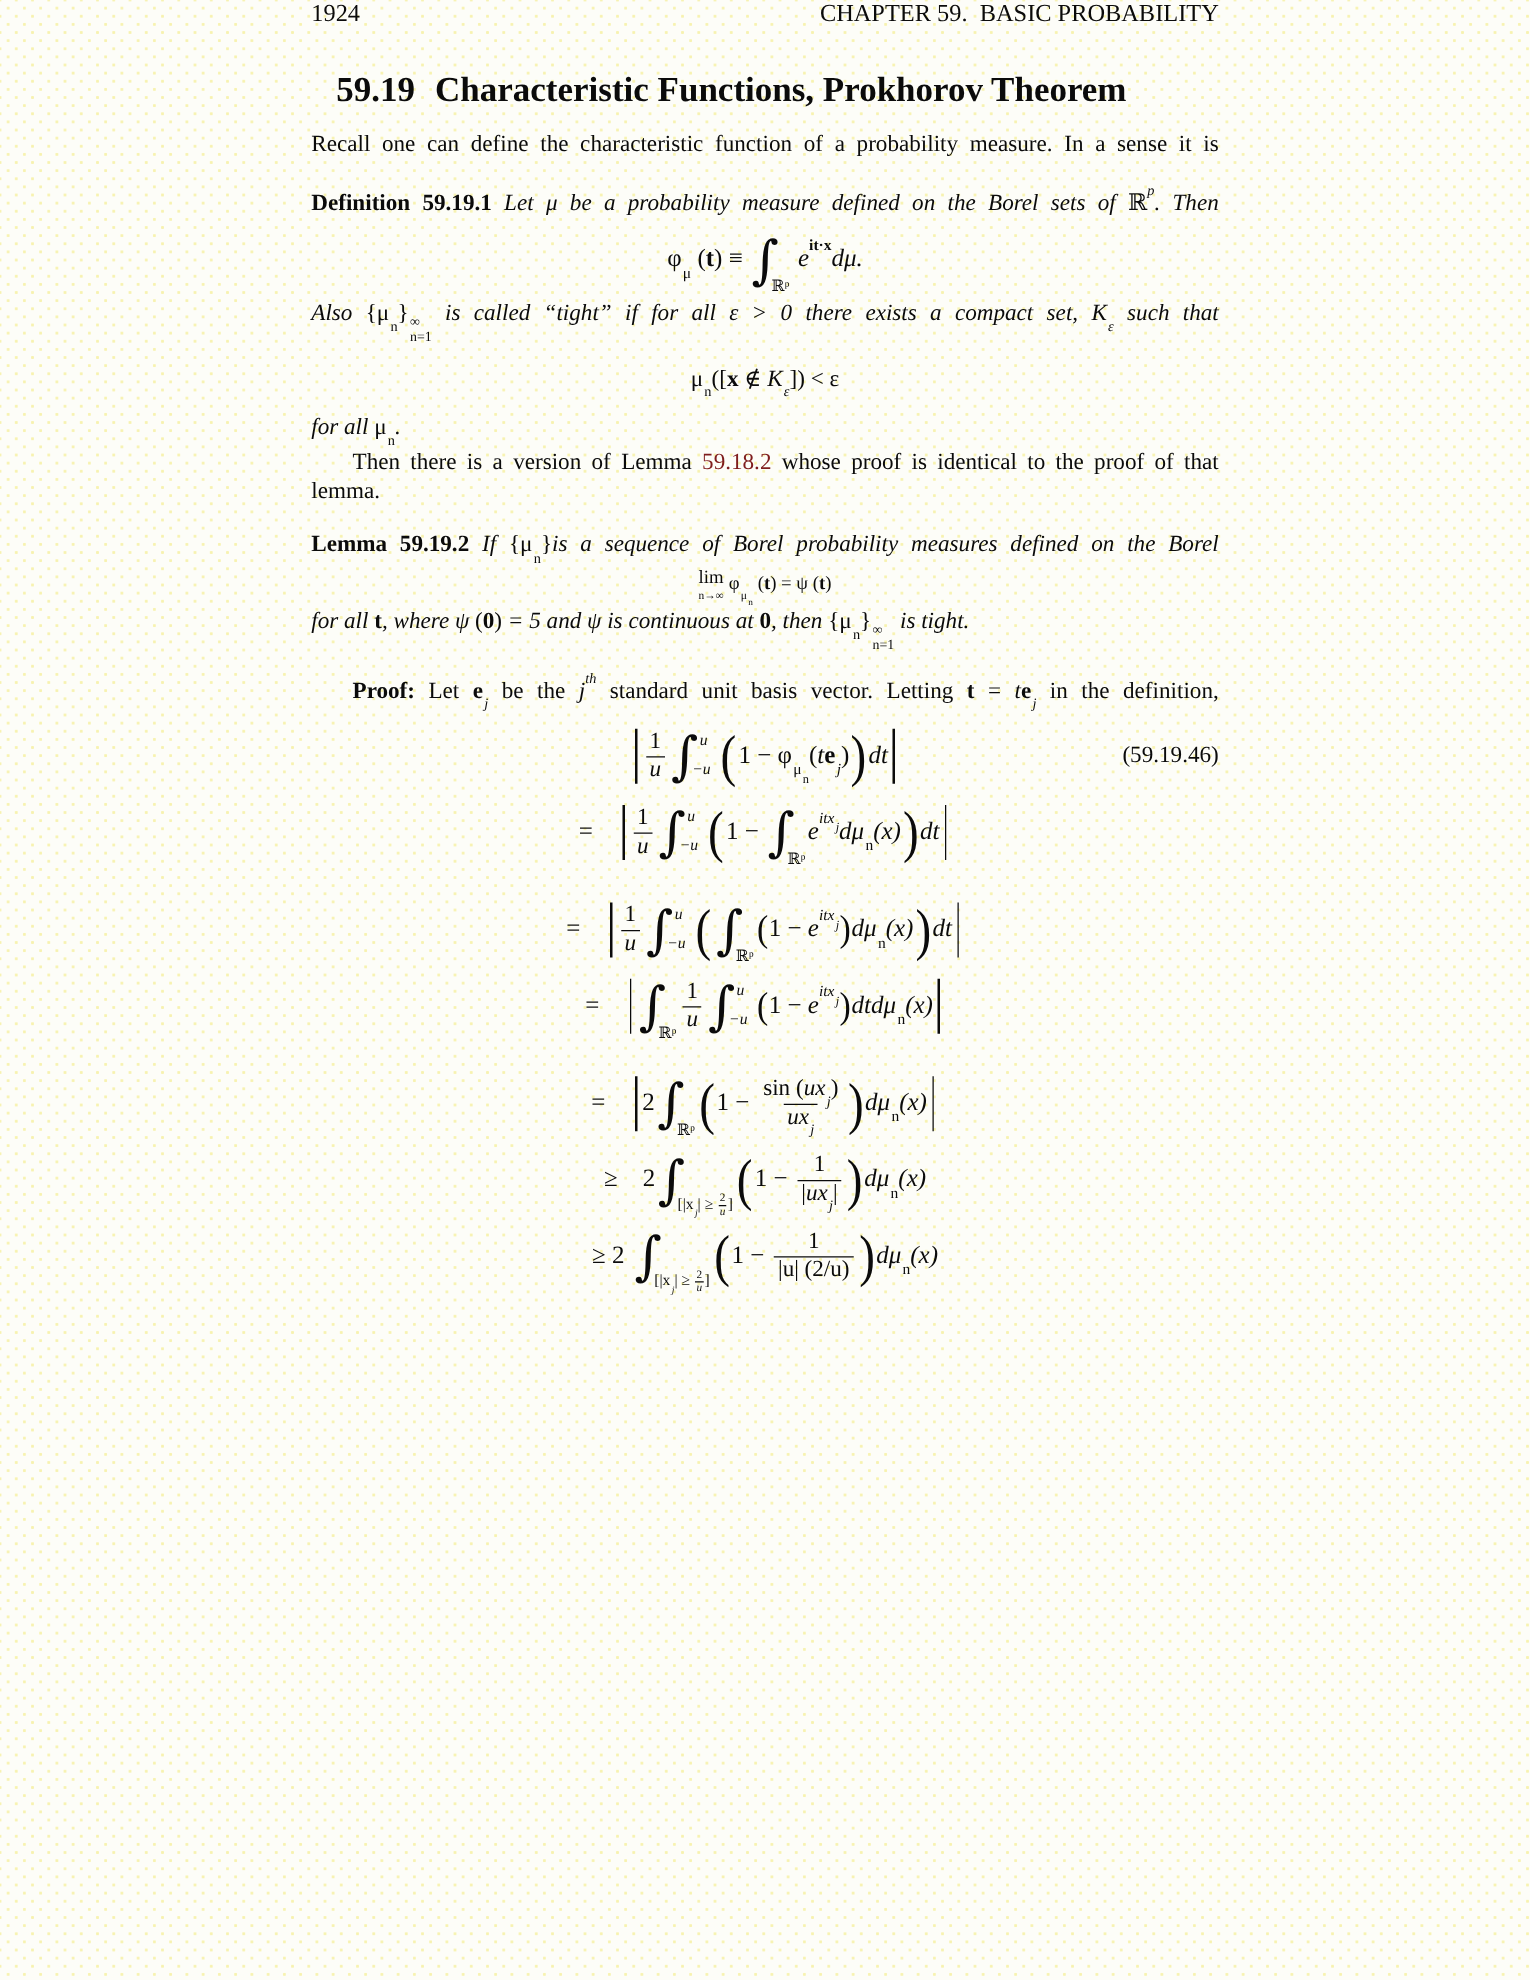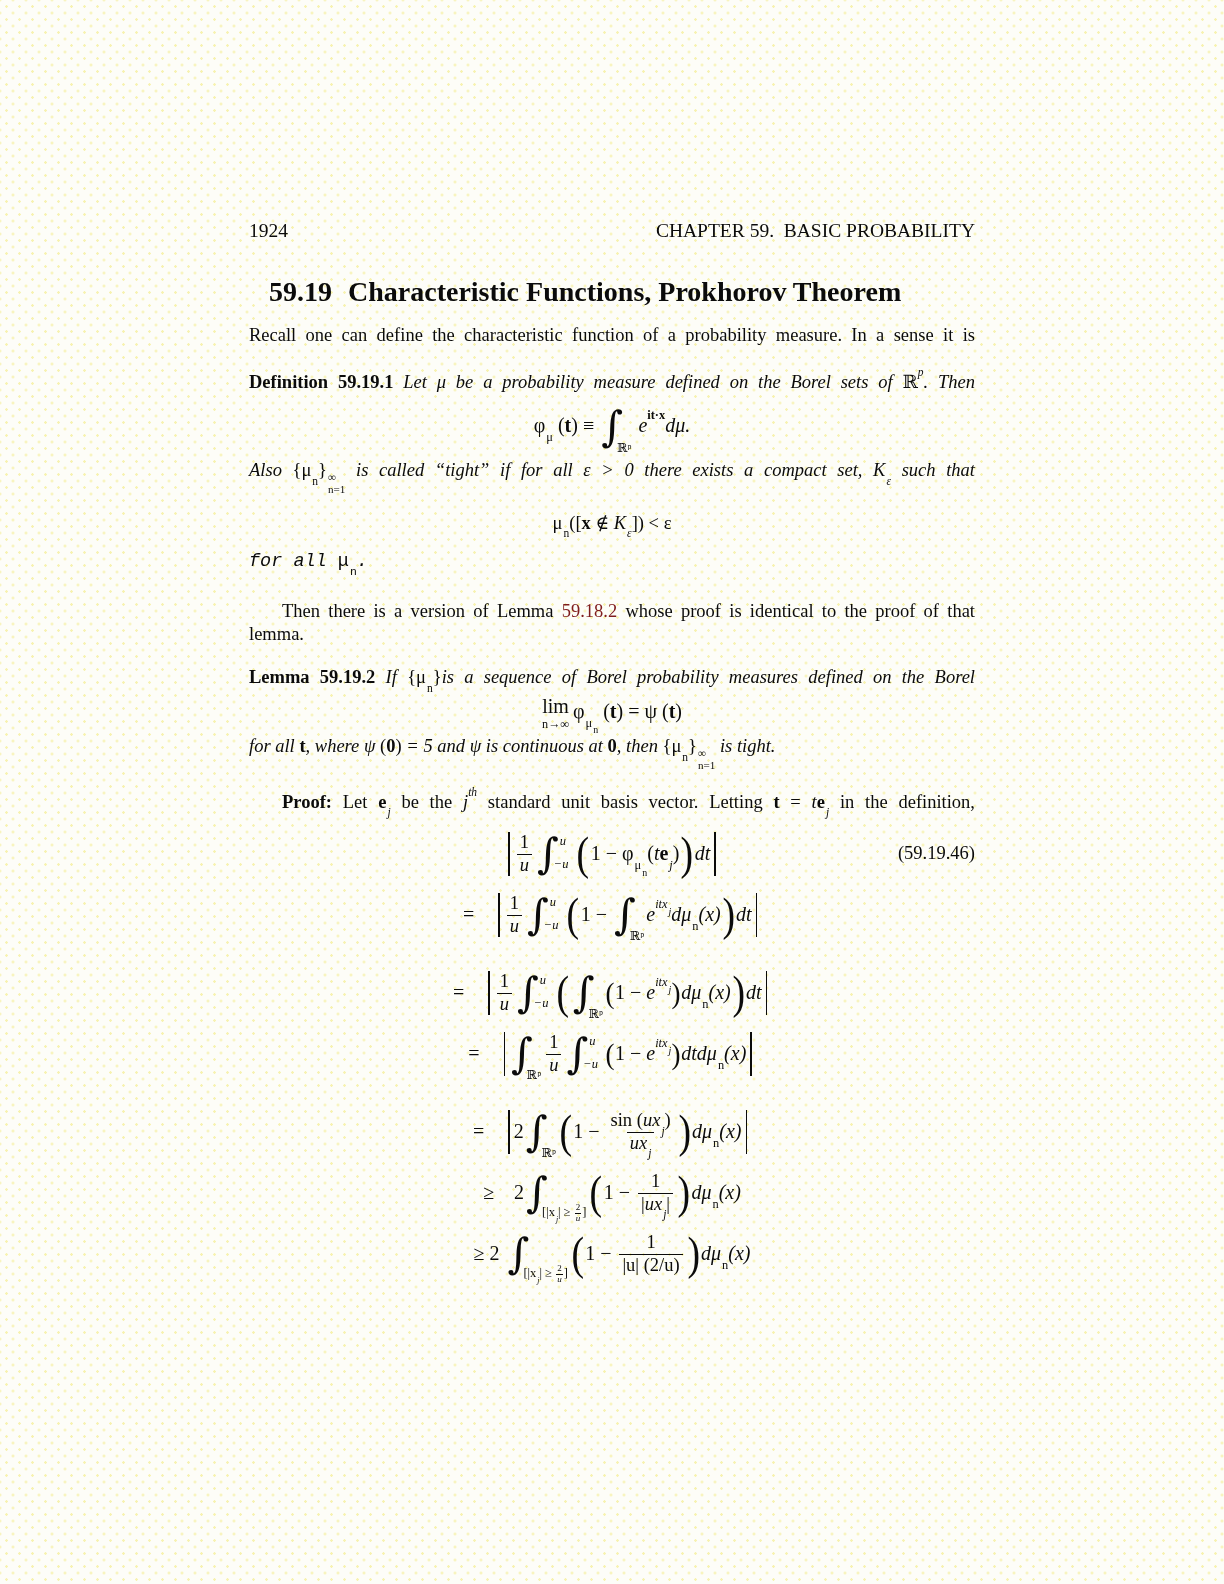--- a/index.html
+++ b/index.html
@@ -9,21 +9,21 @@
     color:#0b0b0b;
     background-color:#fdfdf8;
     background-image:
       radial-gradient(circle, rgba(238,226,70,.40) 1px, rgba(0,0,0,0) 1.5px),
       radial-gradient(circle, rgba(238,226,70,.40) 1px, rgba(0,0,0,0) 1.5px);
     background-size:13px 13px;
     background-position:0 0, 6.5px 6.5px;
     font-size:18.5px;
     overflow:hidden;
   }
-  .page{ width:726px; margin-left:249px; padding-top:219px; line-height:1.27; }
+  .page{ width:726px; margin-left:249px; line-height:1.27; }
   .runhead{ display:flex; justify-content:space-between; font-size:19.5px; margin-bottom:30px; }
   .sect{ font-size:28px; font-weight:bold; margin:0 0 15px 20px; }
   .sect .snum{ margin-right:16px; }
 
   .fj{ text-align:justify; text-align-last:justify; white-space:nowrap; }
   .ln{ white-space:nowrap; }
   .ind{ text-indent:33px; }
   .lbl{ font-weight:bold; font-style:normal; }
   .lnk{ color:#7f1d1d; cursor:pointer; }
 
@@ -33,23 +33,23 @@
 
   .ss{ display:inline-flex; flex-direction:column; align-items:flex-start;
        font-size:60%; line-height:1.1; vertical-align:-.45em; margin-left:1px; }
   .limop{ display:inline-flex; flex-direction:column; align-items:center;
           vertical-align:middle; line-height:1; margin-right:4px; }
   .limop .lo{ font-size:61%; margin-top:2px; }
 
   .ceq{ text-align:center; }
   #eqA{ margin:13px 0 12px; font-size:20px; }
   #eqB{ margin:16px 0 15px; }
-  #eqC{ margin:6px 0 5px; font-size:20px; }
+  #eqC{ margin:6px 0 5px; font-size:15px; }
   #intro{ margin-bottom:23px; }
-  #forallmu{ margin-bottom:26px;font-family:Liberation Mono, monospace; }
+  #forallmu{ margin-bottom:4px; }
   #lemma{ margin-top:20px; }
   #proof{ margin-top:19px; }
   #dispblock{ margin-top:14px; }
 
   .bigop{ display:inline-flex; align-items:center; vertical-align:middle; margin:0 2px; }
   .ig{ font-size:42px; line-height:.95; font-family:"DejaVu Serif","Liberation Serif",serif; font-style:normal; }
   .ilim{ display:inline-flex; flex-direction:column; justify-content:space-between;
          align-self:stretch; font-size:12.5px; line-height:1; padding:1px 0 3px; }
   .ilim .iu{ transform:translateX(1px); }
   .ilim .il{ transform:translateX(-5px); }

